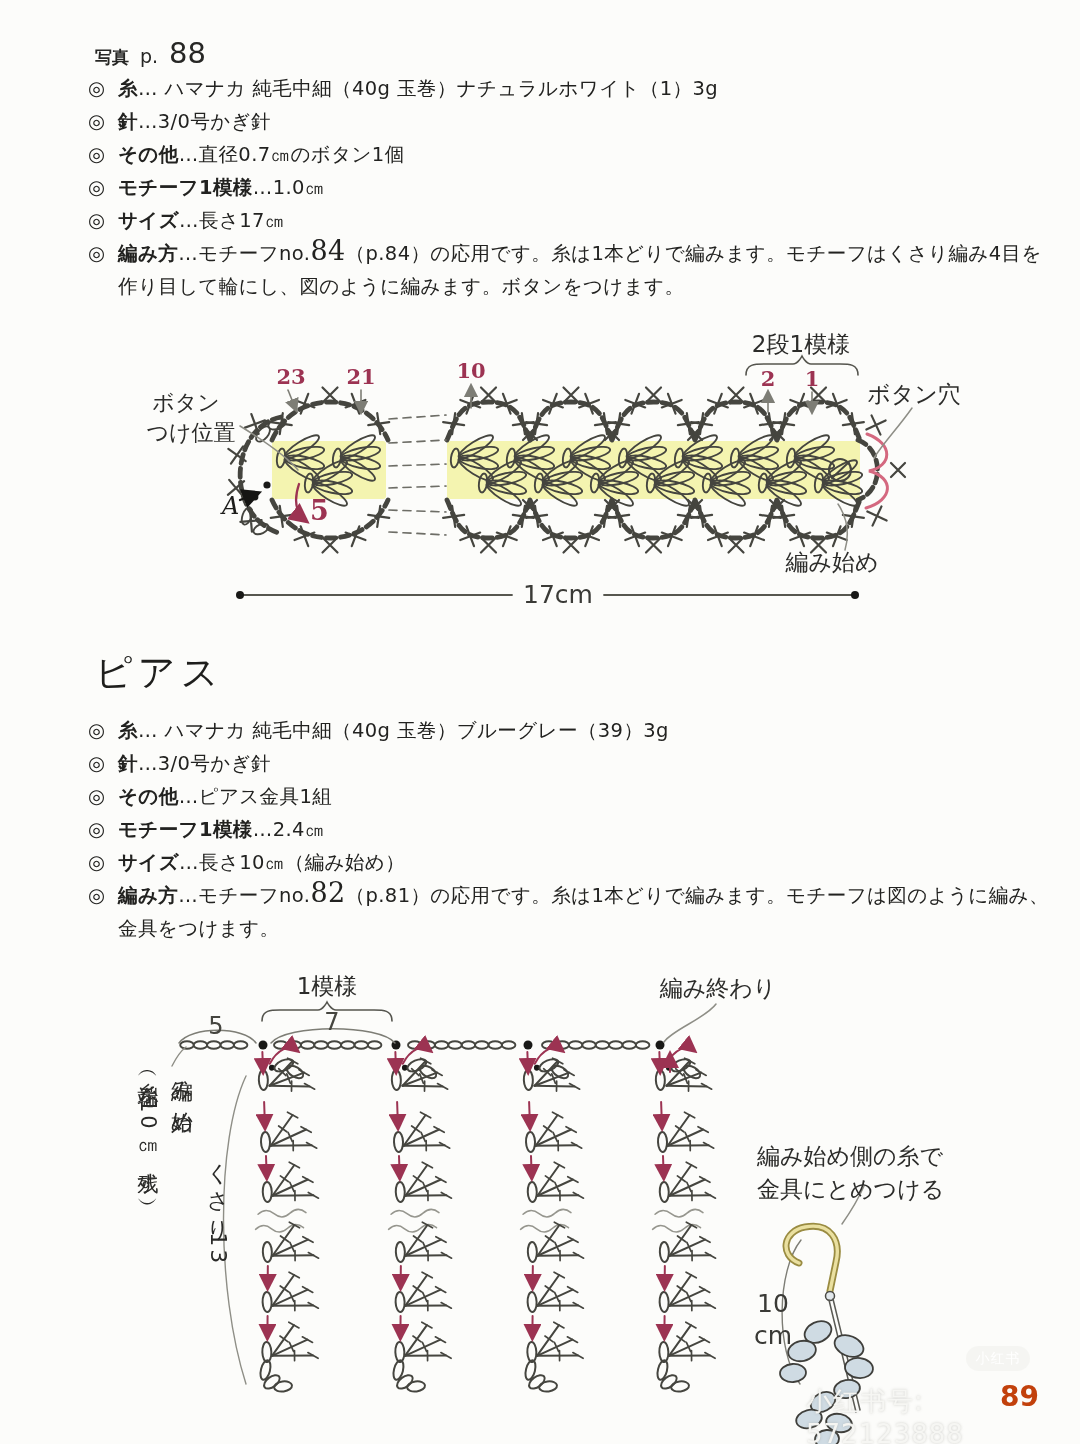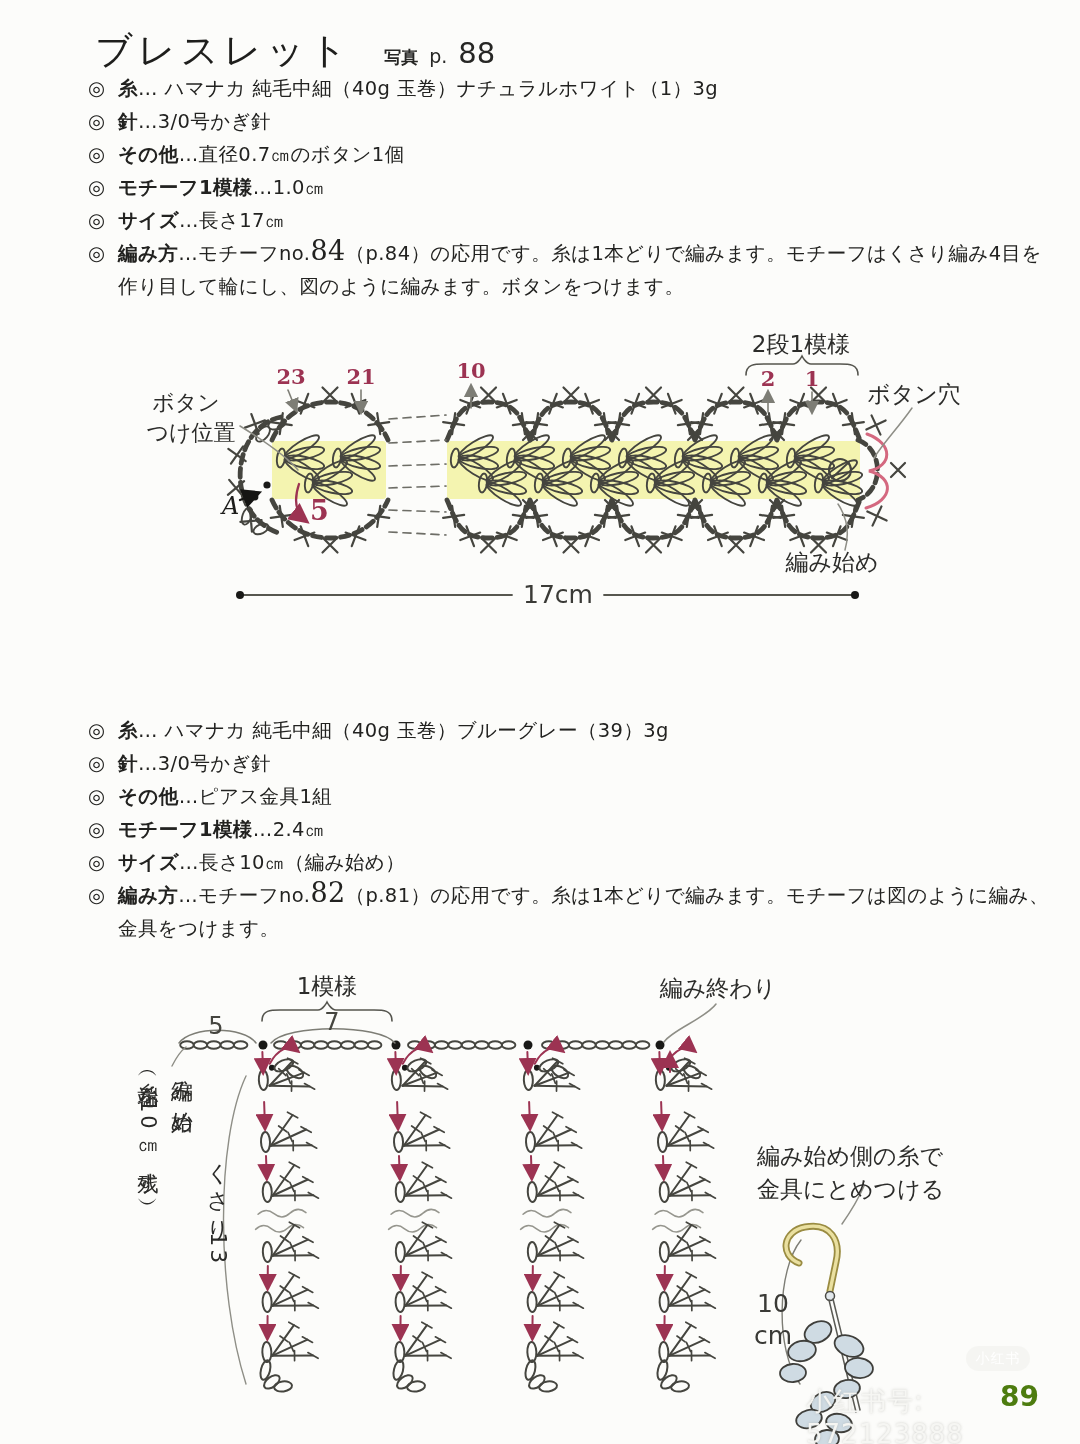--- a/index.html
+++ b/index.html
@@ -29,29 +29,28 @@
   .dA{font-family:"DejaVu Serif","Liberation Serif",serif;font-style:italic;font-size:24px;fill:#1c1c1a;}
   .dcm{font-size:25px;fill:#3a3a36;}
   .dgray{font-size:24px;fill:#45453f;}
   .vtext{position:absolute;writing-mode:vertical-rl;text-orientation:mixed;font-size:22px;
          letter-spacing:3px;color:#2a2a28;white-space:nowrap;}
   .wm-pill{position:absolute;left:966px;top:1346px;width:64px;height:25px;border-radius:13px;
            background:rgba(244,244,241,.95);color:rgba(255,255,255,.95);font-size:14px;
            display:flex;align-items:center;justify-content:center;letter-spacing:1px;}
   .wm-id{position:absolute;left:806px;top:1384px;font-size:26px;letter-spacing:1px;
          color:rgba(246,246,243,.98);text-shadow:0 0 3px rgba(150,150,145,.45);}
-  .page-num{position:absolute;left:1000px;top:1380px;font-size:28px;font-weight:bold;color:#4d7c0f;}
+  .page-num{position:absolute;left:1000px;top:1380px;font-size:28px;font-weight:bold;color:#c2410c;}
 </style>
 </head>
 <body>
 
 <div class="page">
 
   <div class="title-row">
-    <span class="main-title">ブレスレット</span>
     <span class="photo-ref">
       <span class="photo-label">写真</span>
       <span class="photo-p">p.</span>
       <span class="photo-num">88</span>
     </span>
   </div>
 
   <div class="specs" id="bracelet-specs">
     <div class="spec-row"><span class="bullet">◎</span><span class="spec-label">糸</span><span>…</span> <span>ハマナカ 純毛中細（40g 玉巻）ナチュラルホワイト（1）3g</span></div>
     <div class="spec-row"><span class="bullet">◎</span><span class="spec-label">針</span><span>…</span><span>3/0号かぎ針</span></div>
@@ -289,20 +288,21 @@
     <text class="dnum" x="361" y="64" text-anchor="middle">21</text>
     <text class="dnum" x="471" y="58" text-anchor="middle">10</text>
     <text class="dsmall" x="186" y="90" text-anchor="middle">ボタン</text>
     <text class="dsmall" x="191" y="120" text-anchor="middle">つけ位置</text>
     <text class="dA" x="222" y="194">A</text>
     <text class="dnum5" x="310" y="200">5</text>
     <text class="dlabel" x="832" y="250" text-anchor="middle">編み始め</text>
     <text class="dcm" x="558" y="283" text-anchor="middle">17cm</text>
   </svg>
 
+  <div class="main-title" id="earring-title">ピアス</div>
 
   <div class="specs" id="earring-specs">
     <div class="spec-row"><span class="bullet">◎</span><span class="spec-label">糸</span><span>…</span> <span>ハマナカ 純毛中細（40g 玉巻）ブルーグレー（39）3g</span></div>
     <div class="spec-row"><span class="bullet">◎</span><span class="spec-label">針</span><span>…</span><span>3/0号かぎ針</span></div>
     <div class="spec-row"><span class="bullet">◎</span><span class="spec-label">その他</span><span>…</span><span>ピアス金具1組</span></div>
     <div class="spec-row"><span class="bullet">◎</span><span class="spec-label">モチーフ1模様</span><span>…</span><span>2.4㎝</span></div>
     <div class="spec-row"><span class="bullet">◎</span><span class="spec-label">サイズ</span><span>…</span><span>長さ10㎝（編み始め）</span></div>
     <div class="spec-row"><span class="bullet">◎</span><span class="spec-label">編み方</span><span>…</span><span>モチーフno.</span><span class="big-num">82</span><span>（p.81）の応用です。糸は1本どりで編みます。モチーフは図のように編み、金具をつけます。</span></div>
   </div>
 

